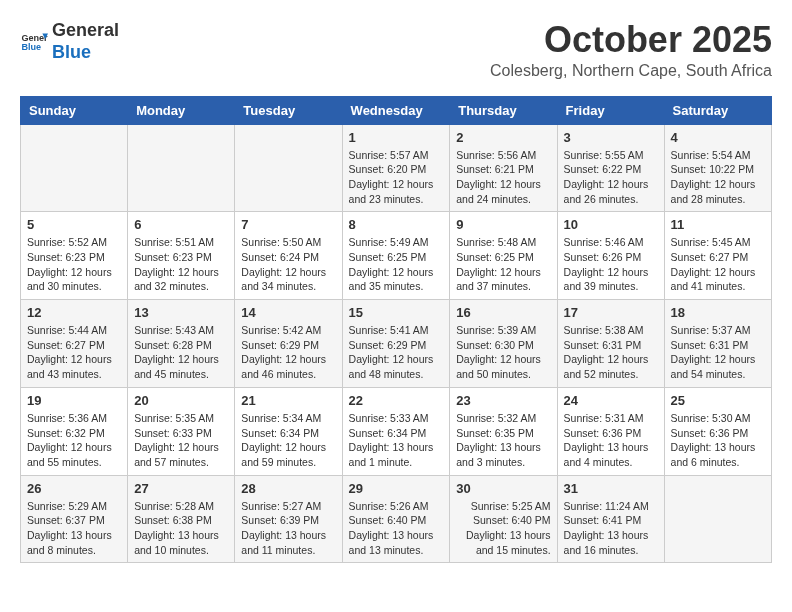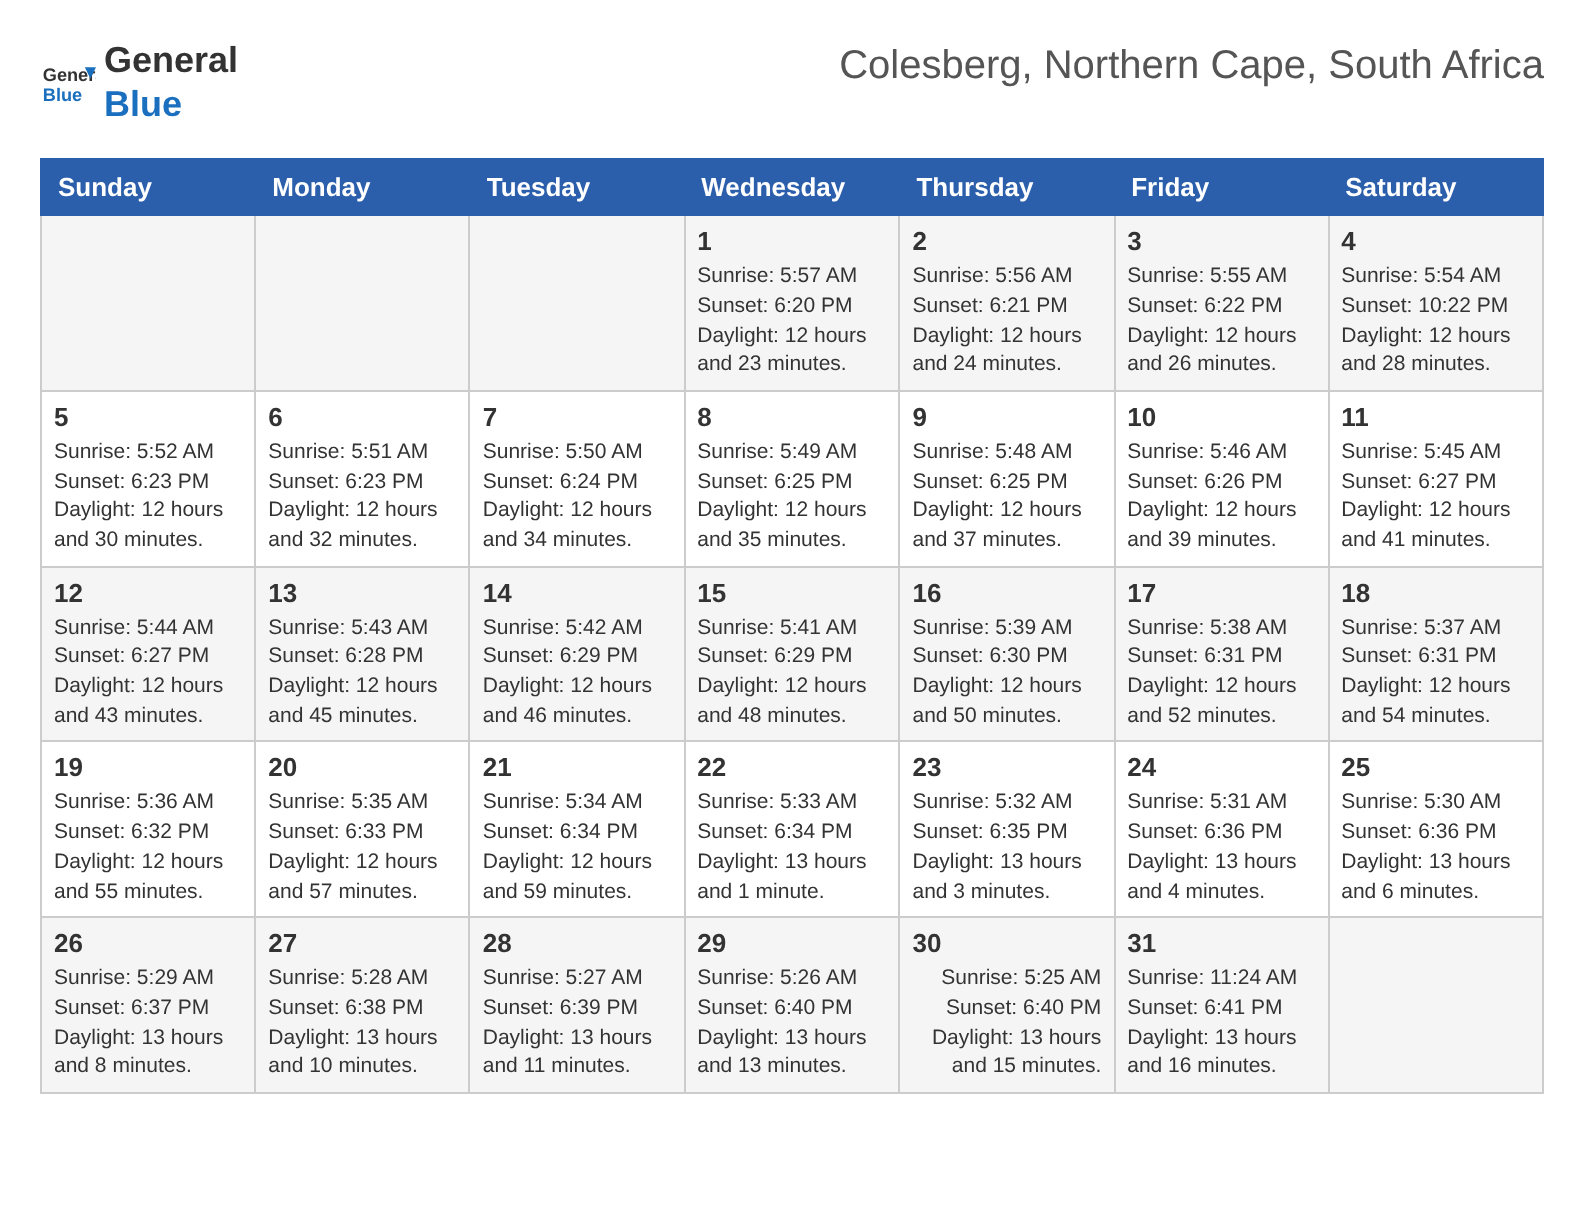--- a/index.html
+++ b/index.html
@@ -37,21 +37,21 @@
     .title-area {
       text-align: right;
     }
     .calendar-title {
       font-size: 36px;
       font-weight: bold;
       color: #333;
       line-height: 1.1;
     }
     .calendar-subtitle {
-      font-size: 20px;
+      font-size: 16px;
       color: #555;
       margin-top: 2px;
     }
     table {
       width: 100%;
       border-collapse: collapse;
       font-size: 11px;
     }
     thead tr th {
       background-color: #2b5fac;
@@ -102,20 +102,21 @@
       <polygon points="32,8 40,8 36,16" fill="#1a6fbe"></polygon>
     </svg>
     <div>
       <div class="logo-text">
         <span style="color:#333">General</span><br>
         <span style="color:#1a6fbe">Blue</span>
       </div>
     </div>
   </div>
   <div class="title-area">
+    <div class="calendar-title">October 2025</div>
     <div class="calendar-subtitle">Colesberg, Northern Cape, South Africa</div>
   </div>
 </div>
 
 <table>
   <thead>
     <tr>
     <th>Sunday</th>
         <th>Monday</th>
         <th>Tuesday</th>

